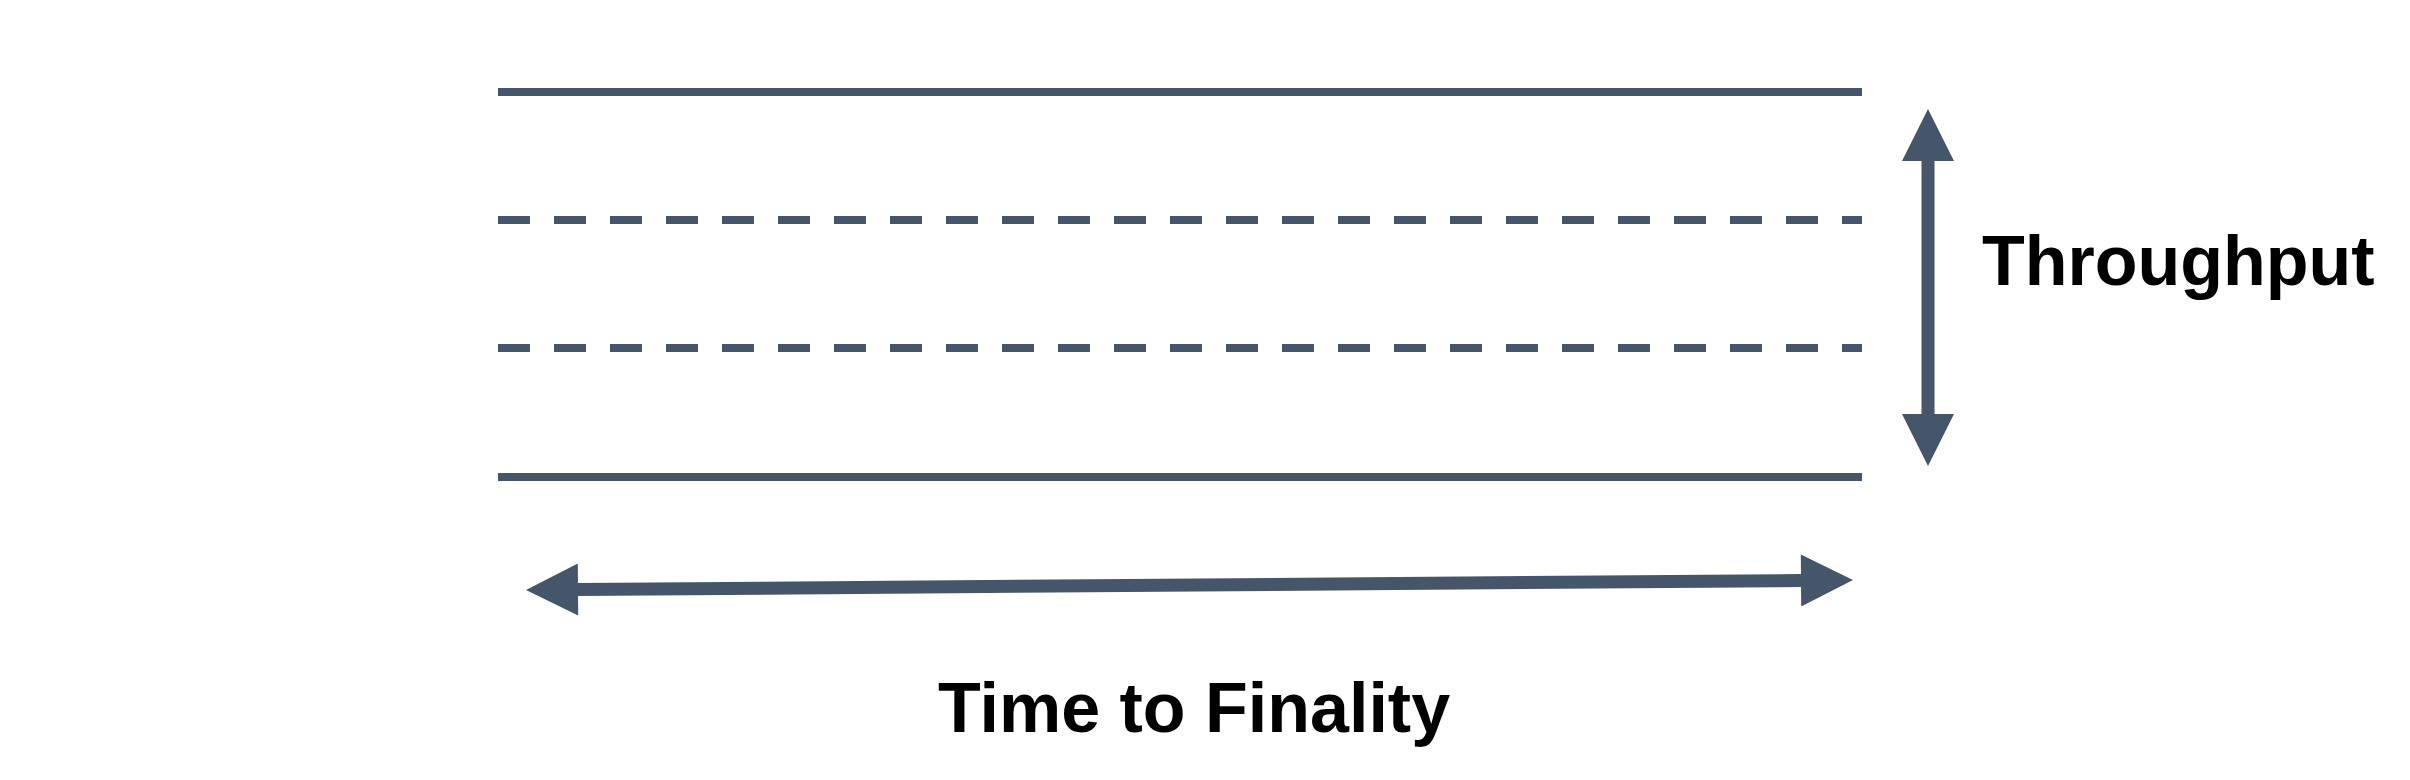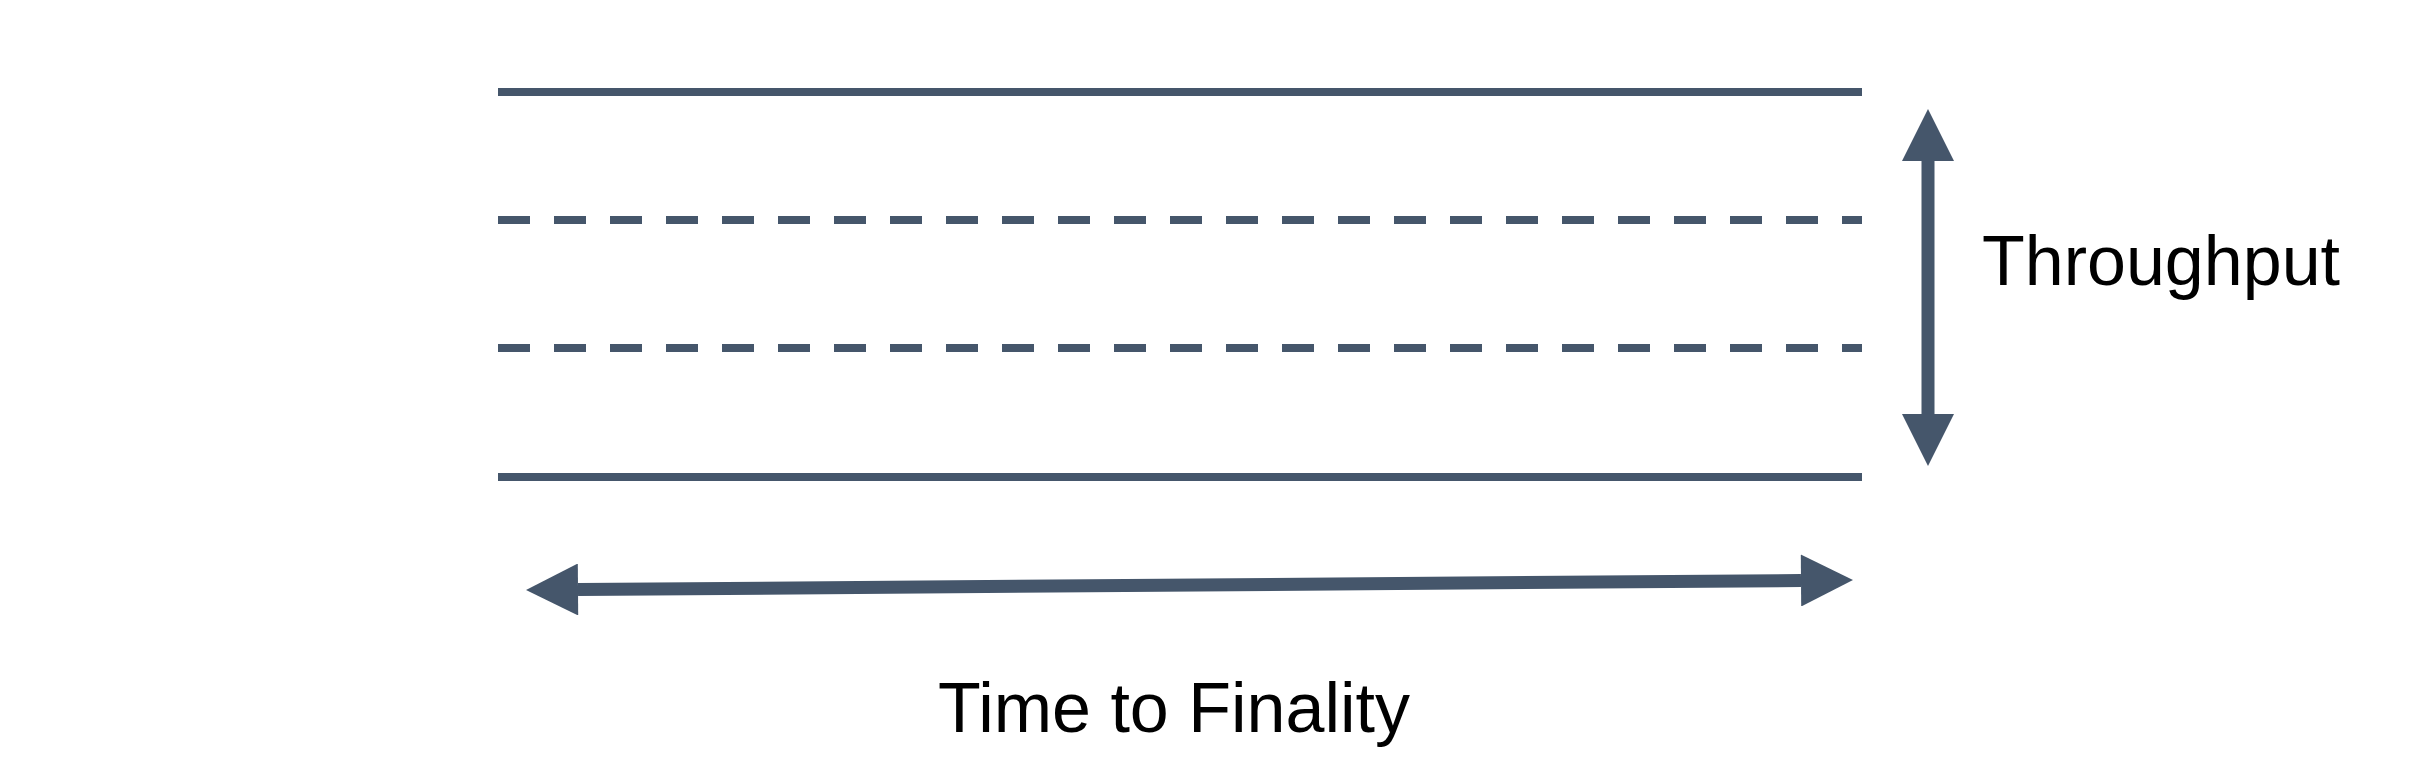--- a/index.html
+++ b/index.html
@@ -13,20 +13,21 @@
     height: 780px;
     background: var(--background);
     font-family: "Liberation Sans", sans-serif;
     overflow: hidden;
   }
   .canvas {
     position: relative;
     width: 2402px;
     height: 780px;
     background: var(--background);
+    font-weight: bold;
   }
   svg.diagram { display: block; width: 2410px; height: 780px; }
   .stroke-line {
     stroke: var(--line);
     stroke-width: 8;
     fill: none;
   }
   .stroke-dashed {
     stroke: var(--line);
     stroke-width: 8;

